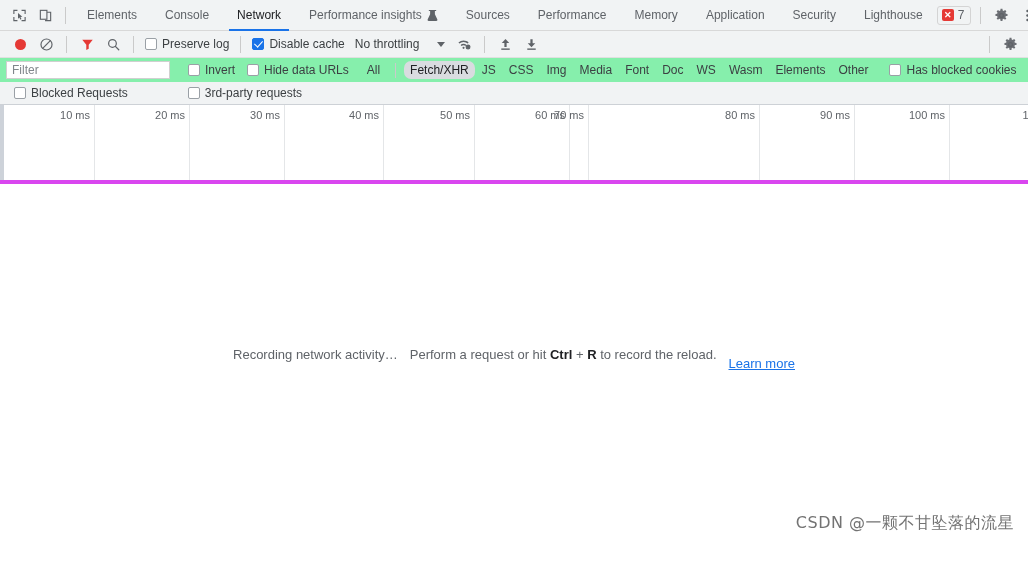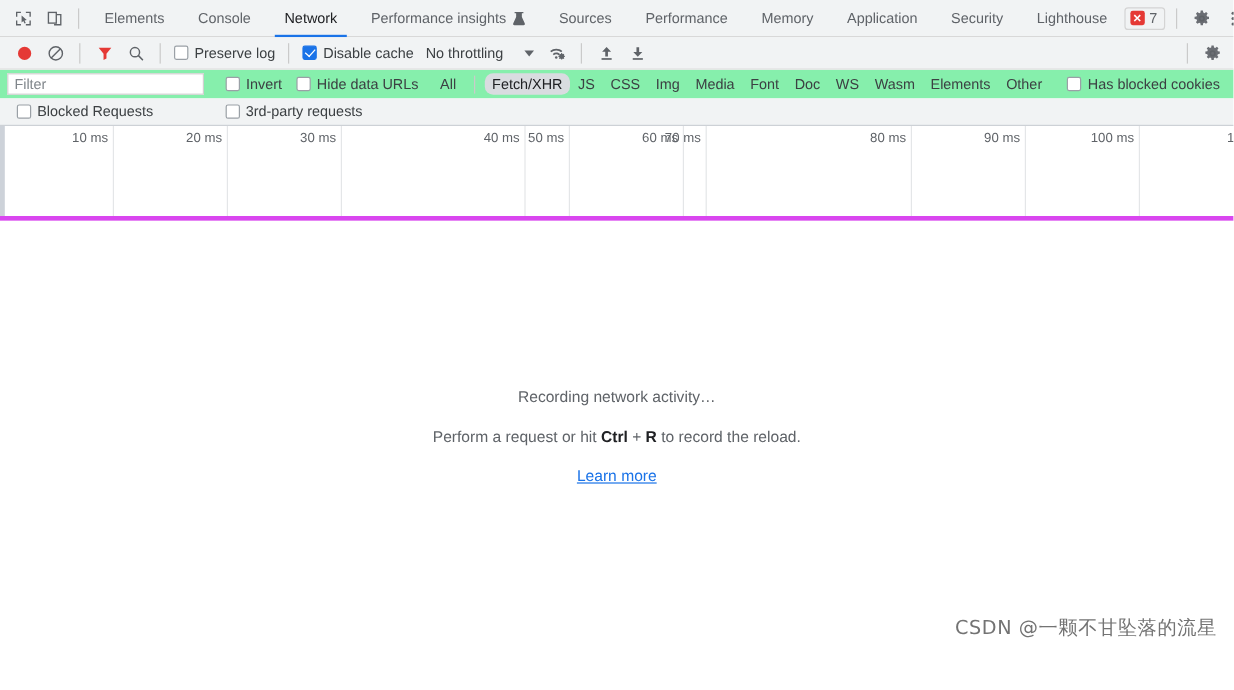--- a/index.html
+++ b/index.html
@@ -246,24 +246,24 @@
     color: #5f6368;
     white-space: nowrap;
   }
 
   
   .emptystate {
     position: relative;
     height: 358px;
     background: #fff;
     display: flex;
-    flex-direction: column;
+    flex-direction: row;
     align-items: center;
     justify-content: center;
-    gap: 0;
+    gap: 12px;
   }
   .es-line1 {
     font-size: 13px;
     color: #5f6368;
     margin-bottom: 18px;
   }
   .es-line2 {
     font-size: 13px;
     color: #5f6368;
     margin-bottom: 18px;
@@ -501,21 +501,21 @@
     <div class="ov-left-handle"></div>
   <div class="tick" style="left: 0px; width: 95px;">
         <div class="tick-label">10 ms</div>
       </div>
       <div class="tick" style="left: 0px; width: 190px;">
         <div class="tick-label">20 ms</div>
       </div>
       <div class="tick" style="left: 0px; width: 285px;">
         <div class="tick-label">30 ms</div>
       </div>
-      <div class="tick" style="left: 0px; width: 438px;">
+      <div class="tick" style="left: 16px; width: 368px;">
         <div class="tick-label">40 ms</div>
       </div>
       <div class="tick" style="left: 0px; width: 475px;">
         <div class="tick-label">50 ms</div>
       </div>
       <div class="tick" style="left: 0px; width: 570px;">
         <div class="tick-label">60 ms</div>
       </div>
       <div class="tick" style="left: 0px; width: 589px;">
         <div class="tick-label">70 ms</div>

